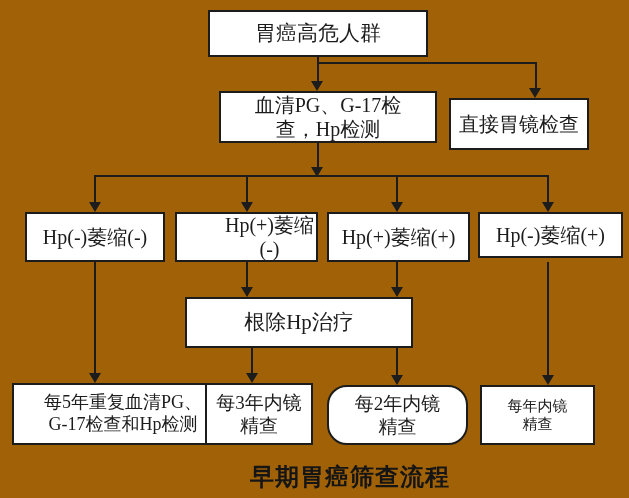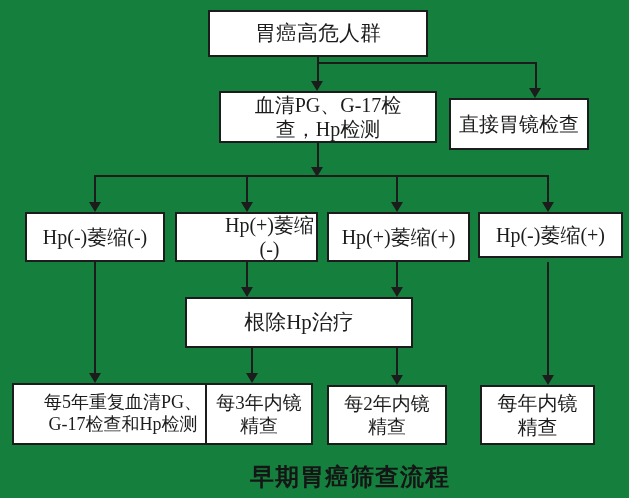--- a/index.html
+++ b/index.html
@@ -1,20 +1,20 @@
 <!DOCTYPE html>
 <html><head>
 <meta charset="utf-8">
 <style>
   html, body { margin: 0; padding: 0; background: #ffffff; }
   #canvas {
     position: relative;
     width: 629px;
     height: 498px;
-    background: #15803d;
+    background: #a16207;
     overflow: hidden;
     font-family: "Liberation Serif", "DejaVu Serif", serif;
     color: #1c1c1c;
     text-decoration: underline;
   }
   .box {
     position: absolute;
     box-sizing: border-box;
     border: 2px solid #1c1c1c;
     background: #ffffff;
@@ -50,22 +50,22 @@
   #n-top    { left:208px; top:10px;  width:220px; height:47px; font-size:21px; }
   #n-serum  { left:199px; top:91px;  width:218px; height:52px;margin-left:20px; }
   #n-direct { left:449px; top:98px;  width:140px; height:52px; }
   #n-a      { left:25px;  top:212px; width:140px; height:50px; }
   #n-b      { left:175px; top:212px; width:143px; height:50px;padding-left:46px; }
   #n-c      { left:327px; top:212px; width:143px; height:50px; }
   #n-d      { left:478px; top:212px; width:145px; height:46px; }
   #n-erad   { left:185px; top:297px; width:228px; height:51px; font-size:21px; }
   #n-f1     { left:12px;  top:383px; width:222px; height:62px; font-size:18px; }
   #n-f2     { left:205px; top:383px; width:108px; height:62px; font-size:19px; }
-  #n-f3     { left:327px; top:385px; width:120px; height:60px; font-size:19px; }
-  #n-f4     { left:480px; top:385px; width:115px; height:60px; font-size:20px;text-align:center; }
+  #n-f3     { left:327px; top:385px; width:141px; height:60px; font-size:19px;border-radius:20px; }
+  #n-f4     { left:480px; top:385px; width:115px; height:60px; font-size:15px;text-align:center; }
 </style>
 </head>
 <body>
 
 <div id="canvas">
 
   <div class="box" id="n-top">胃癌高危人群</div>
   <div class="box" id="n-serum">血清PG、G-17检
 查，Hp检测</div>
   <div class="box" id="n-direct">直接胃镜检查</div>

